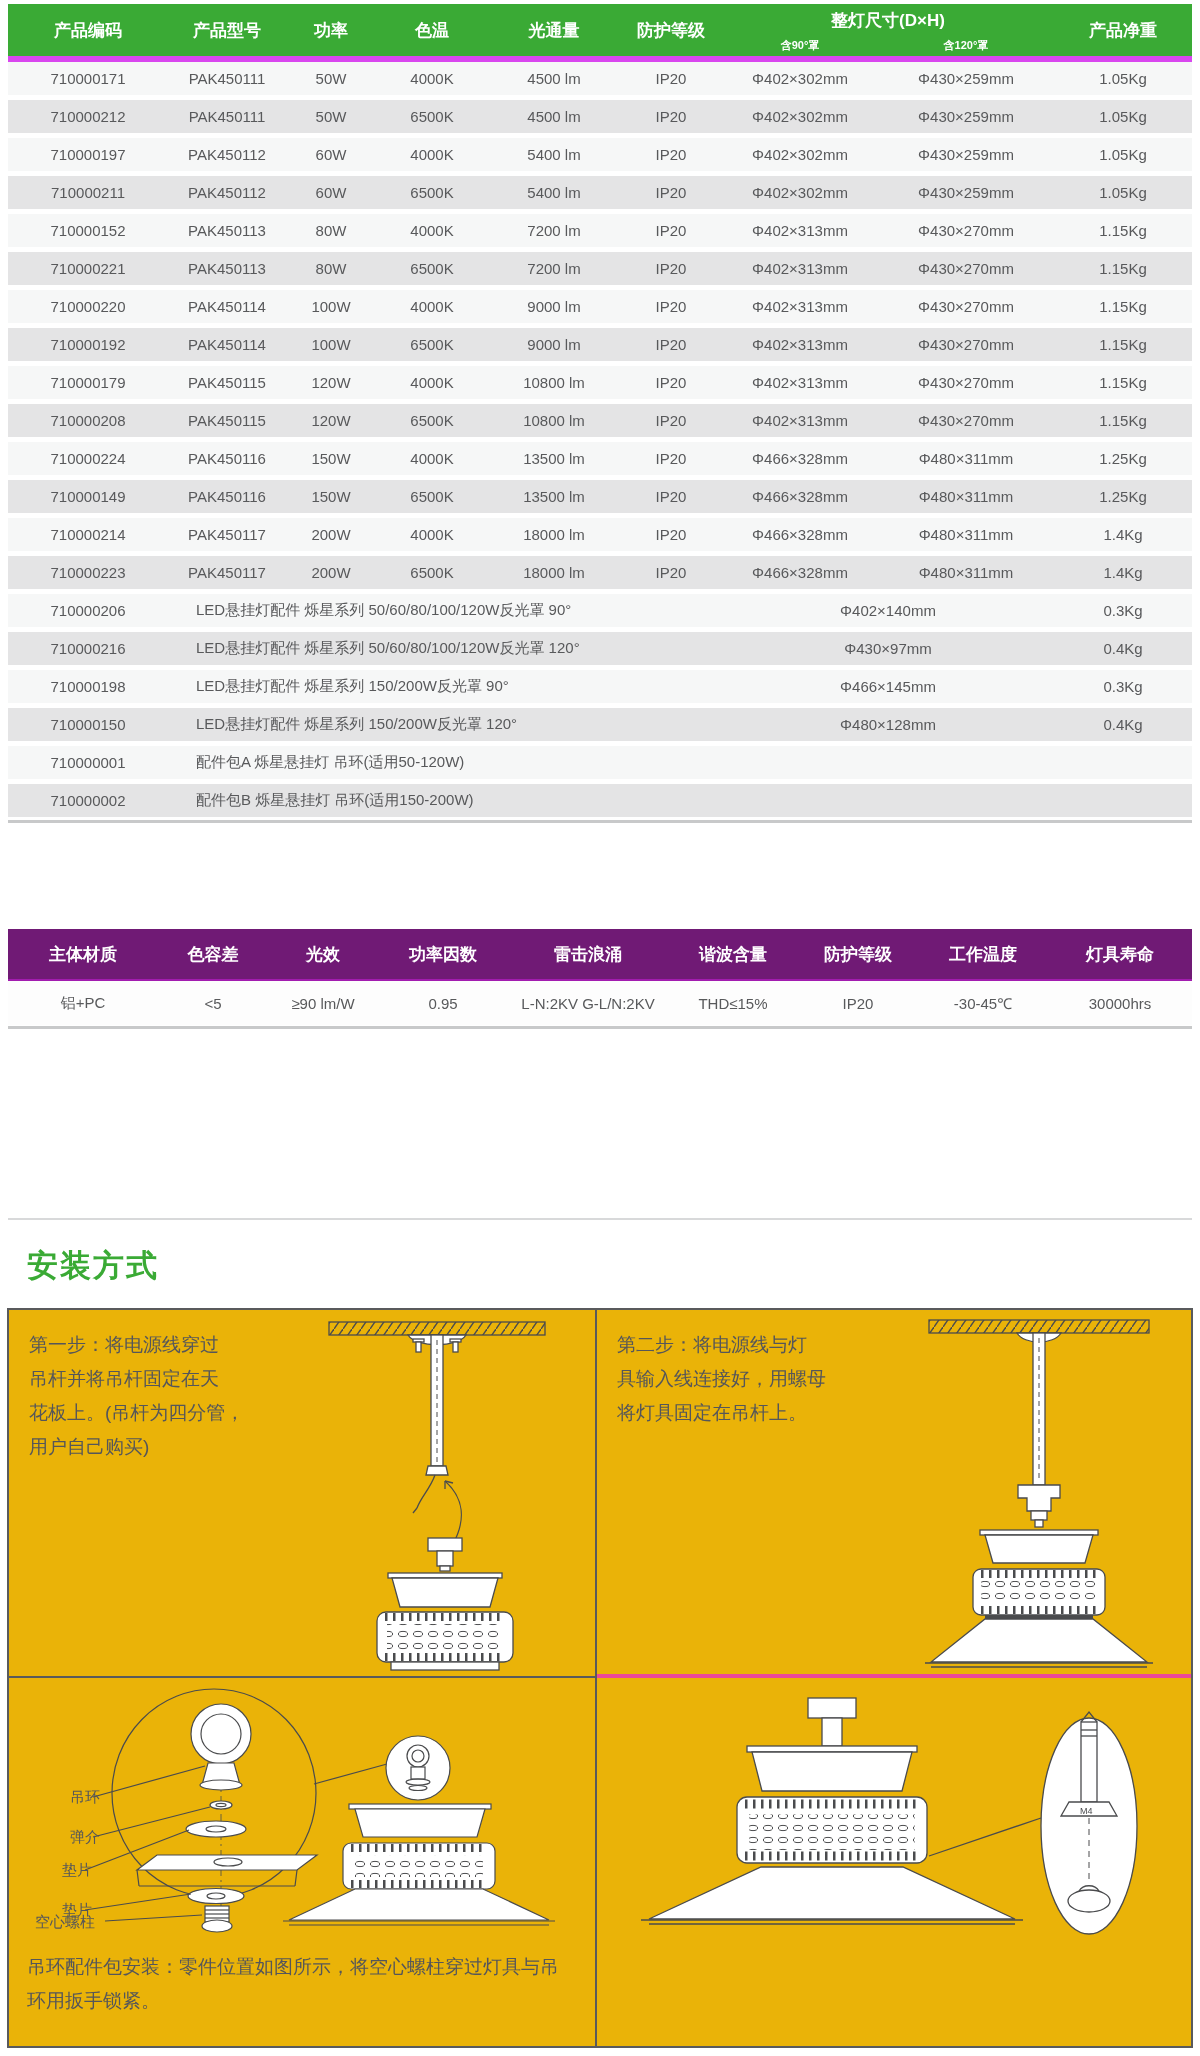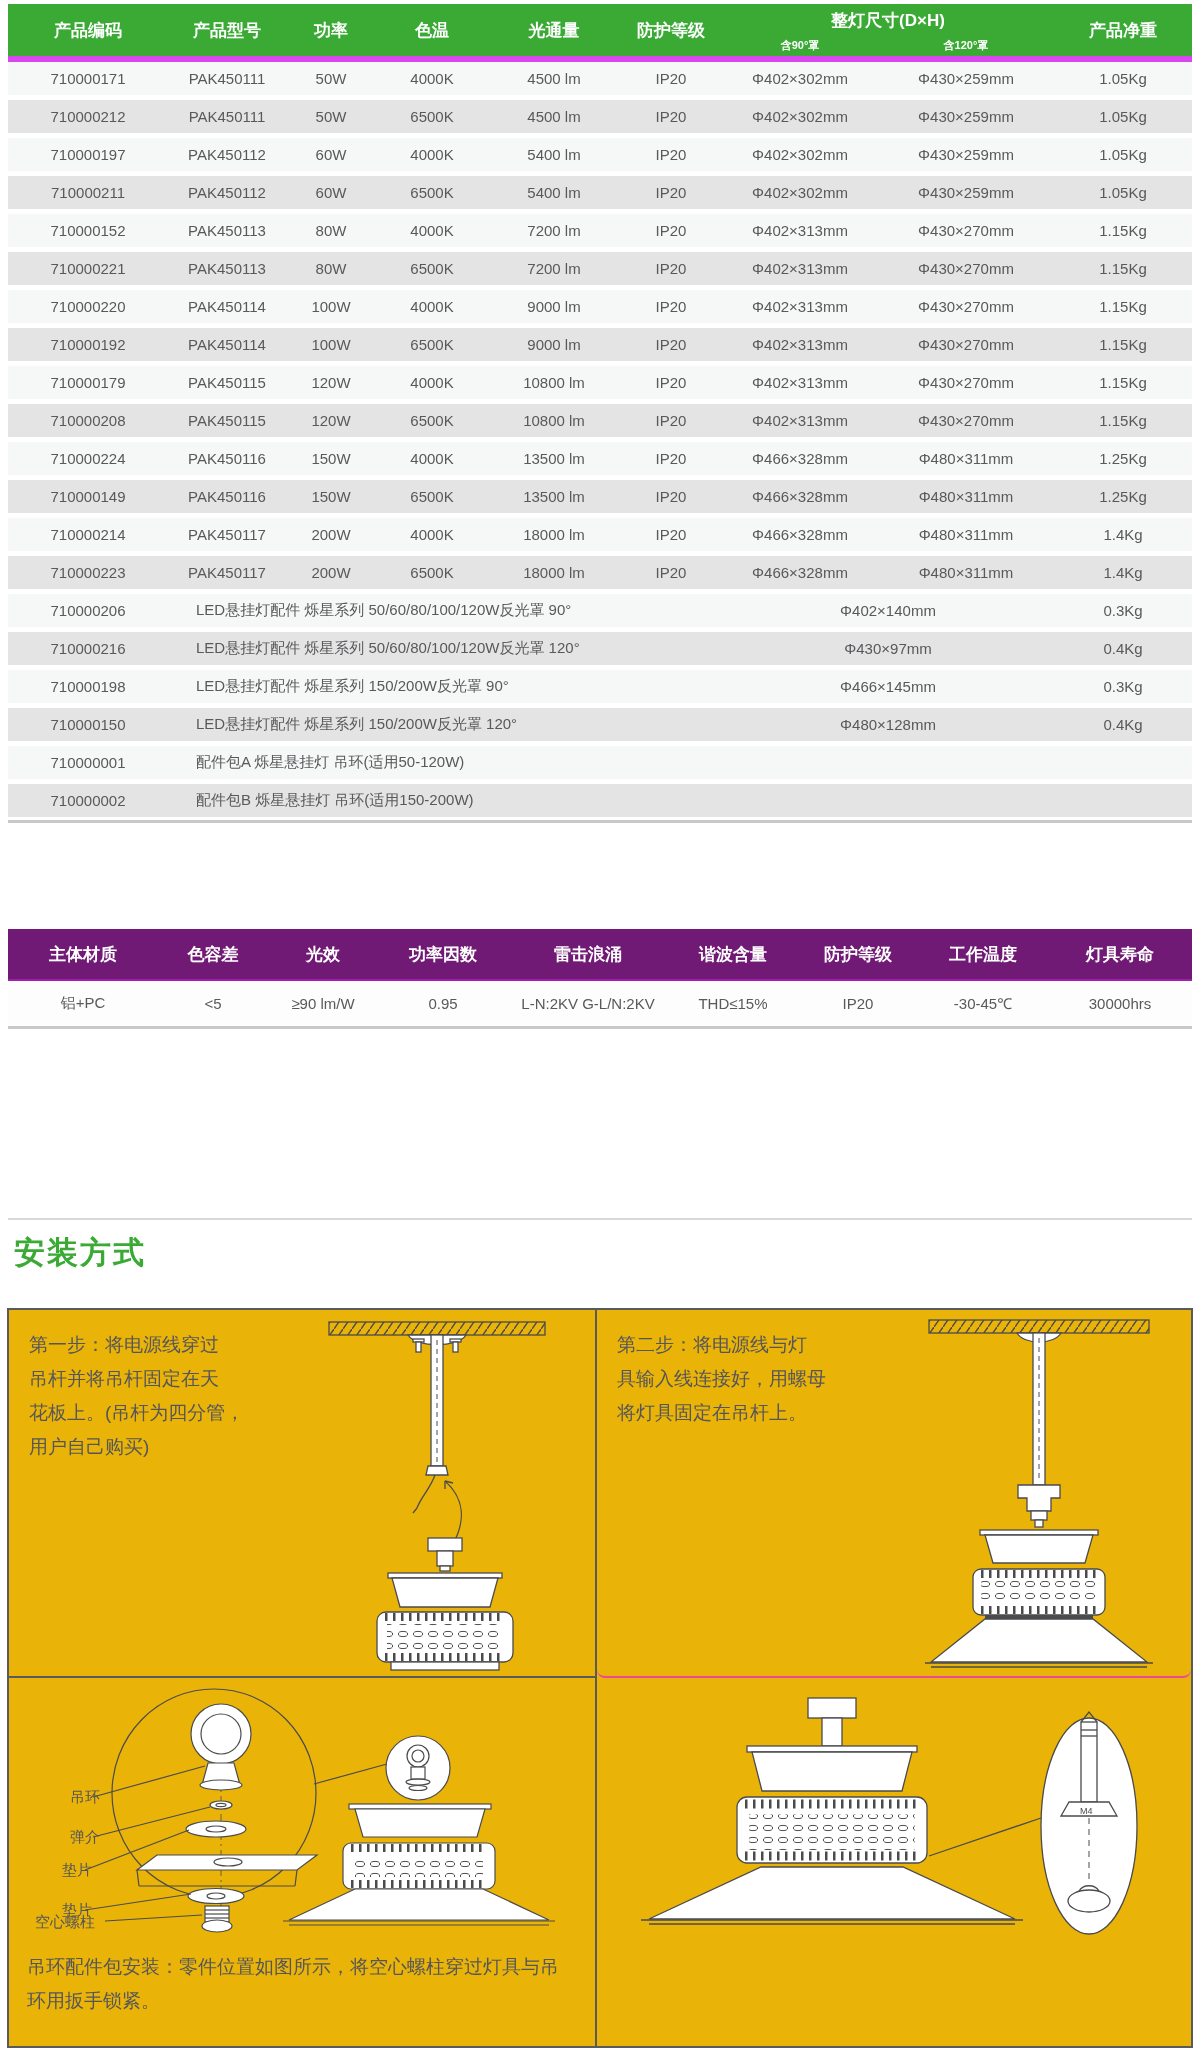--- a/index.html
+++ b/index.html
@@ -21,26 +21,26 @@
   #rule-main{top:820px;height:3px;}
   #rule-spec{top:1026px;height:3px;}
 
   
   table.stable{position:absolute;left:8px;top:929px;width:1184px;border-collapse:collapse;table-layout:fixed;}
   table.stable th{background:#701a75;color:#fff;font-size:17px;font-weight:bold;height:50px;text-align:center;vertical-align:middle;padding:0;}
   table.stable td{height:44px;font-size:15px;text-align:center;border-top:2px solid #a21caf;background:#fdfdfd;white-space:nowrap;padding:0;}
 
   
   #divider{position:absolute;left:8px;top:1218px;width:1184px;height:2px;background:#d8d9da;}
-  #install-title{position:absolute;left:10px;top:1228px;font-size:31px;font-weight:bold;color:#3aaa35;letter-spacing:2px;margin:4px;}
+  #install-title{position:absolute;left:10px;top:1228px;font-size:31px;font-weight:bold;color:#3aaa35;letter-spacing:2px;margin:17px;}
 
   #install-box{position:absolute;left:7px;top:1308px;width:1186px;height:740px;border:2px solid #595a5c;box-sizing:border-box;display:grid;grid-template-columns:588px 1fr;grid-template-rows:368px 1fr;background:#eab308;}
   .quad{position:relative;}
   .q1{border-right:2px solid #595a5c;border-bottom:2px solid #595a5c;}
-  .q2{border-bottom:2px solid #ec4899;border-radius:8px;}
+  .q2{border-bottom:4px solid #ec4899;}
   .q3{border-right:2px solid #595a5c;}
   .step-text{position:absolute;left:20px;top:18px;font-size:19px;line-height:34px;color:#55565a;}
   .note-text{position:absolute;left:18px;top:272px;font-size:19px;line-height:34px;color:#55565a;}
   .diag{position:absolute;}
   #diag1{left:298px;top:6px;}
   #diag2{left:292px;top:4px;}
   #diag3{left:0;top:0;}
   #diag4{left:0;top:0;}
   svg text.lbl{font-family:"Liberation Sans",sans-serif;font-size:15px;fill:#55565a;}
 </style>

